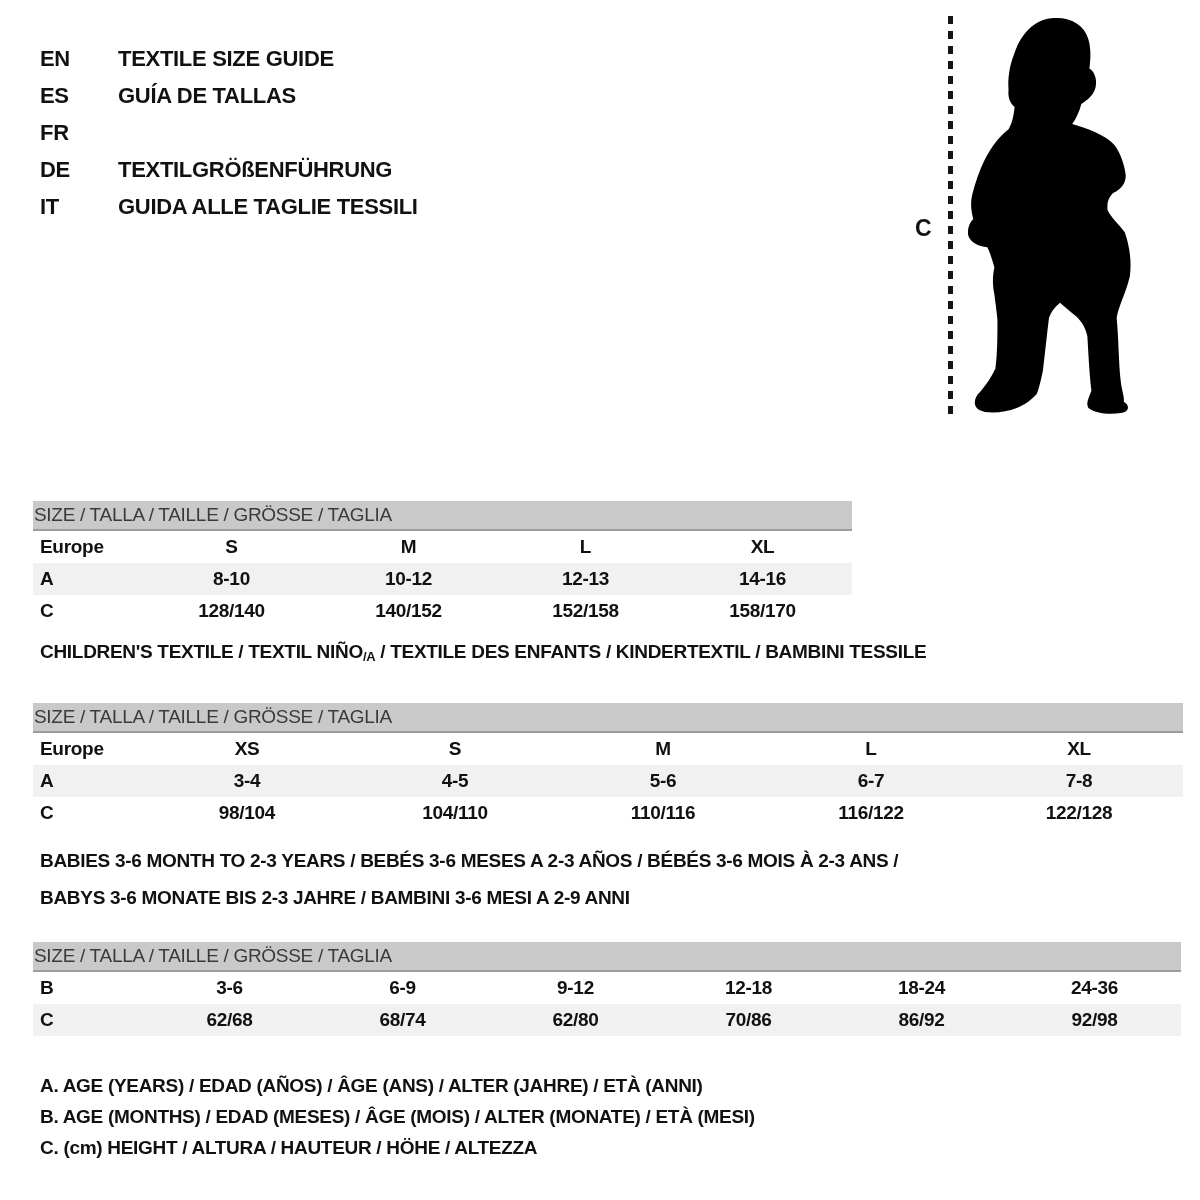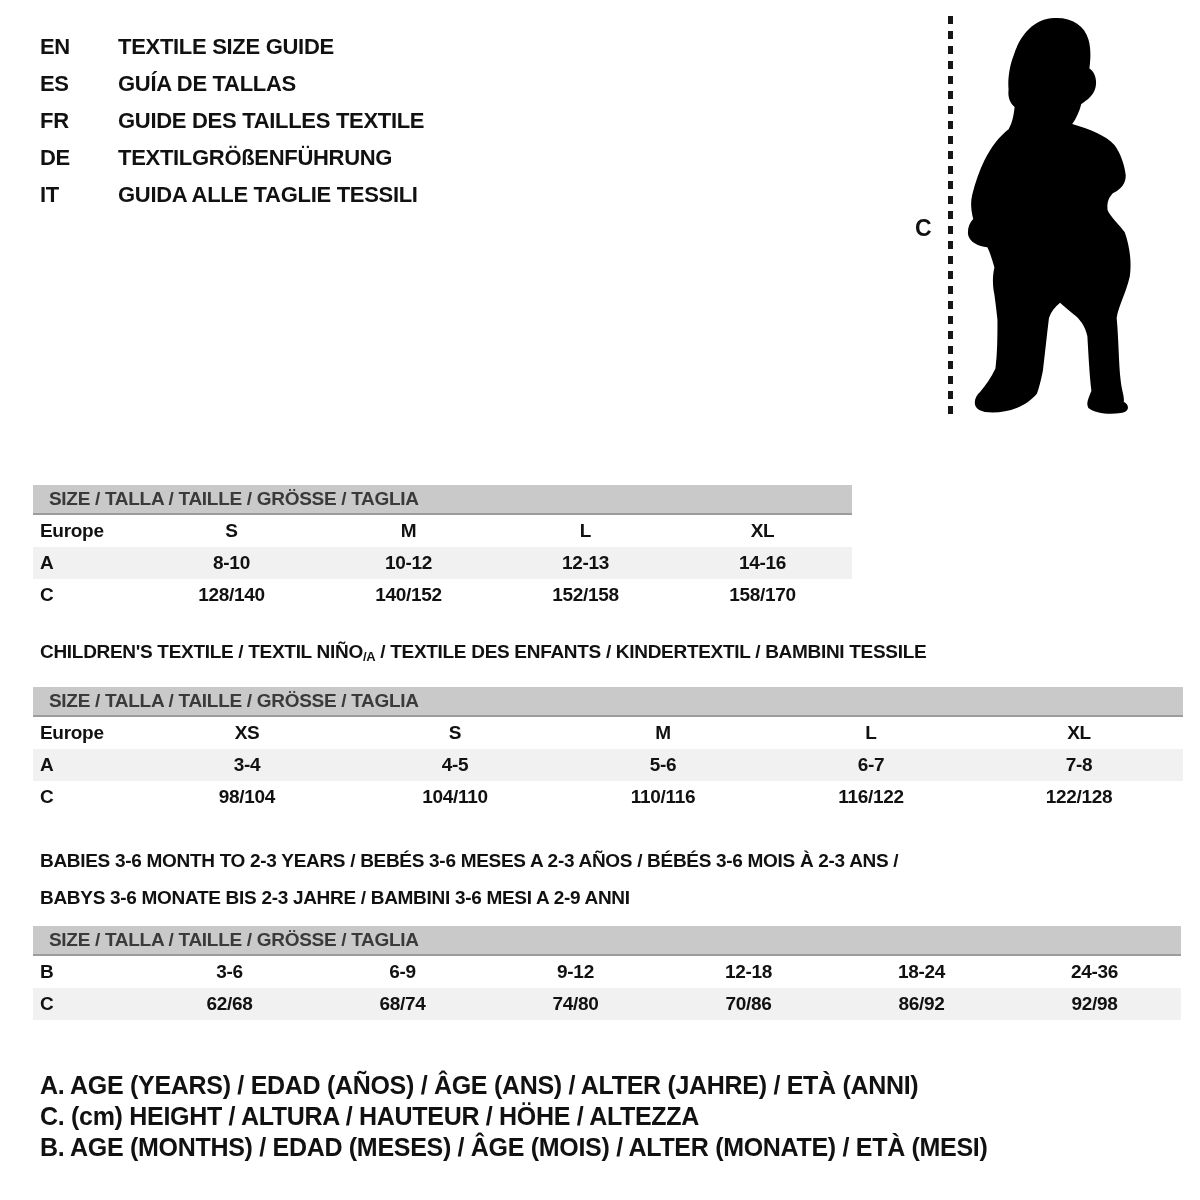--- a/index.html
+++ b/index.html
@@ -7,21 +7,21 @@
     position: relative;
     width: 1200px;
     height: 1200px;
     background: #ffffff;
     font-family: "Liberation Sans", sans-serif;
     color: #111111;
     overflow: hidden;
   }
 
   
-  .lang-block { position: absolute; left: 40px; top: 28px; }
+  .lang-block { position: absolute; left: 40px; top: 40px; }
   .lang-row { display: flex; height: 37px; align-items: center; }
   .lang-code, .lang-label {
     font-size: 22px; font-weight: 700; letter-spacing: -0.3px; white-space: nowrap;
   }
   .lang-code { width: 78px; }
 
   
   .height-line {
     position: absolute; left: 948px; top: 16px; width: 5px; height: 402px;
     background: repeating-linear-gradient(to bottom, #151515 0px, #151515 8px, transparent 8px, transparent 15px);
@@ -38,40 +38,41 @@
     font-size: 19px; font-weight: 700; letter-spacing: -0.3px; white-space: nowrap;
   }
   .tbl-title .line { display: block; height: 37px; line-height: 24px; }
   .sub { font-size: 13px; vertical-align: -3px; }
 
   .tbl { position: absolute; left: 33px; }
   .thead {
     height: 28px; line-height: 28px;
     background: #c9c9c9;
     border-bottom: 2px solid #9c9c9c;
-    font-size: 19px; font-weight: 700; letter-spacing: -0.3px;
+    font-size: 19px; font-weight: 400; letter-spacing: -0.3px;
     color: #3a3a3a;
-    padding-left: 16px;
+    padding-left: 1px;
+    margin-top: 16px;
   }
   .trow { display: flex; height: 32px; align-items: center; font-size: 19px; font-weight: 700; letter-spacing: -0.3px; }
   .trow.shaded { background: #f1f1f1; }
   .rlabel { width: 110px; padding-left: 7px; box-sizing: border-box; }
   .cell { text-align: center; }
   .t1 .cell { width: 177px; }
   .t2 .cell { width: 208px; }
   .t3 .cell { width: 173px; }
   .t1.tbl { width: 819px; }
   .t2.tbl { width: 1150px; }
   .t3.tbl { width: 1148px; }
 
   
   .legend { position: absolute; left: 40px; top: 1070px; }
   .legend-line {
     height: 31px; line-height: 31px;
-    font-size: 25px; font-weight: 700; letter-spacing: -0.3px; white-space: nowrap;
+    font-size: 19px; font-weight: 700; letter-spacing: -0.3px; white-space: nowrap;
   }
 
   
   #t1-title { top: 430px; }
   #t1 { top: 485px; }
   #t2-title { top: 641px; }
   #t2 { top: 687px; }
   #t3-title { top: 849px; }
   #t3 { top: 926px; }
 </style>
@@ -84,21 +85,20 @@
     <div class="lang-row">
       <span class="lang-code">EN</span>
       <span class="lang-label">TEXTILE SIZE GUIDE</span>
     </div>
     <div class="lang-row">
       <span class="lang-code">ES</span>
       <span class="lang-label">GUÍA DE TALLAS</span>
     </div>
     <div class="lang-row">
       <span class="lang-code">FR</span>
-      <span class="lang-label">GUIDE DES TAILLES TEXTILE</span>
     </div>
     <div class="lang-row">
       <span class="lang-code">DE</span>
       <span class="lang-label">TEXTILGRÖßENFÜHRUNG</span>
     </div>
     <div class="lang-row">
       <span class="lang-code">IT</span>
       <span class="lang-label">GUIDA ALLE TAGLIE TESSILI</span>
     </div>
   </div>
@@ -189,26 +189,26 @@
       <span class="cell">6-9</span>
       <span class="cell">9-12</span>
       <span class="cell">12-18</span>
       <span class="cell">18-24</span>
       <span class="cell">24-36</span>
     </div>
     <div class="trow shaded">
       <span class="rlabel">C</span>
       <span class="cell">62/68</span>
       <span class="cell">68/74</span>
-      <span class="cell">74/80</span>
+      <span class="cell">62/80</span>
       <span class="cell">70/86</span>
       <span class="cell">86/92</span>
       <span class="cell">92/98</span>
     </div>
   </div>
 
   <div class="legend">
     <div class="legend-line">A. AGE (YEARS) / EDAD (AÑOS) / ÂGE (ANS) / ALTER (JAHRE) / ETÀ (ANNI)</div>
+    <div class="legend-line">B. AGE (MONTHS) / EDAD (MESES) / ÂGE (MOIS) / ALTER (MONATE) / ETÀ (MESI)</div>
     <div class="legend-line">C. (cm) HEIGHT / ALTURA / HAUTEUR / HÖHE / ALTEZZA</div>
-    <div class="legend-line">B. AGE (MONTHS) / EDAD (MESES) / ÂGE (MOIS) / ALTER (MONATE) / ETÀ (MESI)</div>
   </div>
 
 </div>
 
 </body></html>

